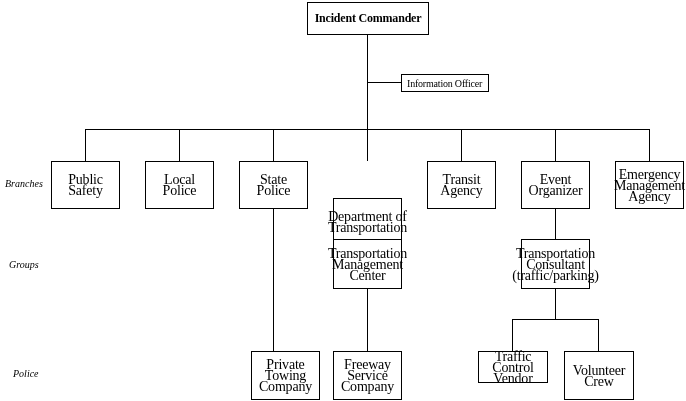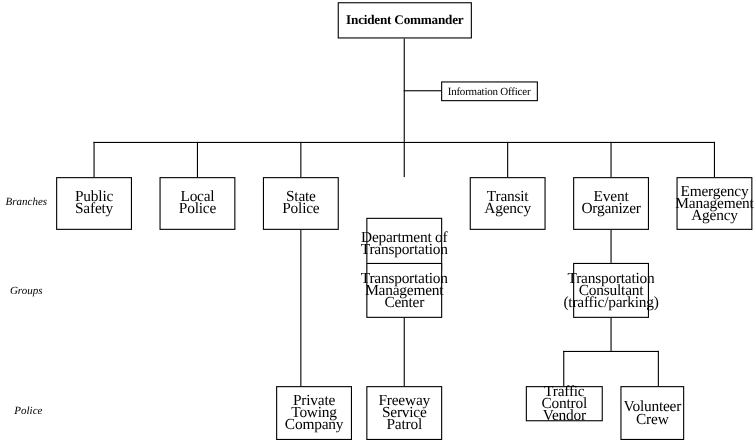--- a/index.html
+++ b/index.html
@@ -65,18 +65,18 @@
 Center</div>
 <div class="box" style="left:521px;top:239px;width:69px;height:50px;">Transportation
 Consultant
 (traffic/parking)</div>
 
 <div class="box" style="left:239px;top:351px;width:69px;height:49px;margin-left:12px;">Private
 Towing
 Company</div>
 <div class="box" style="left:333px;top:351px;width:69px;height:49px;">Freeway
 Service
-Patrol</div>
+Company</div>
 <div class="box" style="left:478px;top:351px;width:70px;height:32px;">Traffic
 Control
 Vendor</div>
-<div class="box" style="left:564px;top:351px;width:58px;height:49px;">Volunteer
+<div class="box" style="left:564px;top:351px;width:70px;height:49px;">Volunteer
 Crew</div>
 
 </body></html>

